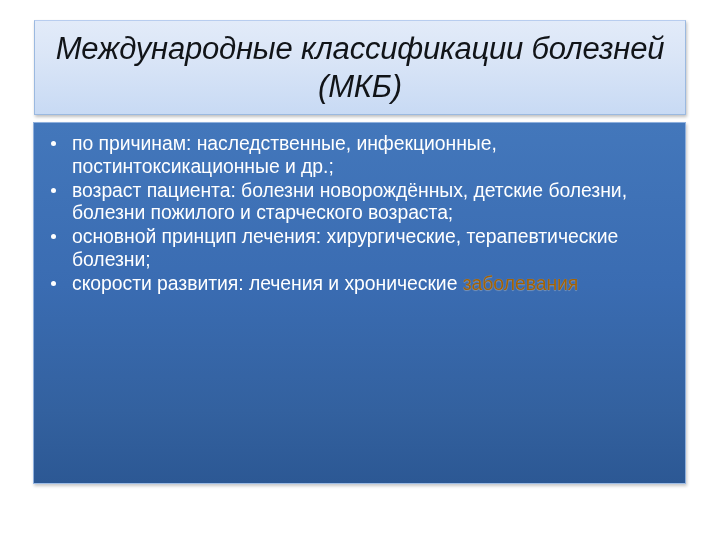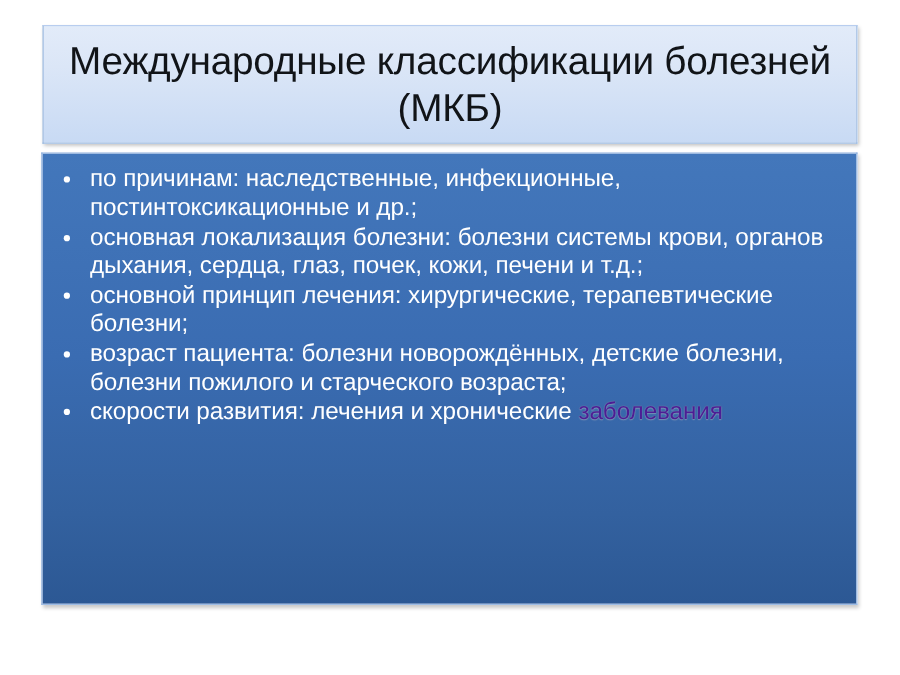--- a/index.html
+++ b/index.html
@@ -33,20 +33,21 @@
     width: 652px;
     height: 95px;
     box-sizing: border-box;
     background: linear-gradient(to bottom, #e2ebf9 0%, #dbe6f7 35%, #c8daf4 100%);
     border: 1px solid #9bb9e0;
     border-top-color: #b8cdef;
     box-shadow: 1px 2px 3px rgba(0,0,0,0.25);
     display: flex;
     align-items: center;
     justify-content: center;
+    font-style: italic;
   }
   .title-text {
     display: block;
     width: 100%;
     text-align: center;
     color: #111418;
     font-size: 31px;
     line-height: 1.22;
     letter-spacing: -0.2px;
     padding: 0 6px;
@@ -97,21 +98,21 @@
     left: 10px;
     top: 0.46em;
     width: 5px;
     height: 5px;
     border-radius: 50%;
     background: #ffffff;
   }
 
   
   li.overflow-item .tail {
-    color: #4c1d95;
+    color: #a16207;
     text-shadow:
       0 0 1px rgba(150,160,175,0.85),
       0 1px 1px rgba(170,180,195,0.55);
   }
 </style>
 </head>
 <body>
 
 <div class="slide">
 
@@ -123,33 +124,29 @@
 
   <div class="body-text-layer">
     <ul class="bullets">
 
       <li>
         <span class="dot"></span>
         <span>по причинам: наследственные, инфекционные, постинтоксикационные и др.;</span>
       </li>
 
 
+
       <li>
         <span class="dot"></span>
-        <span>основная локализация болезни: болезни системы крови, органов дыхания, сердца, глаз, почек, кожи, печени и т.д.;</span>
+        <span>возраст пациента: болезни новорождённых, детские болезни, болезни пожилого и старческого возраста;</span>
       </li>
 
       <li>
         <span class="dot"></span>
         <span>основной принцип лечения: хирургические, терапевтические болезни;</span>
-      </li>
-
-      <li>
-        <span class="dot"></span>
-        <span>возраст пациента: болезни новорождённых, детские болезни, болезни пожилого и старческого возраста;</span>
       </li>
 
       <li class="overflow-item">
         <span class="dot"></span>
         <span>скорости развития: лечения и хронические </span><span class="tail">заболевания</span>
       </li>
 
     </ul>
   </div>
 

